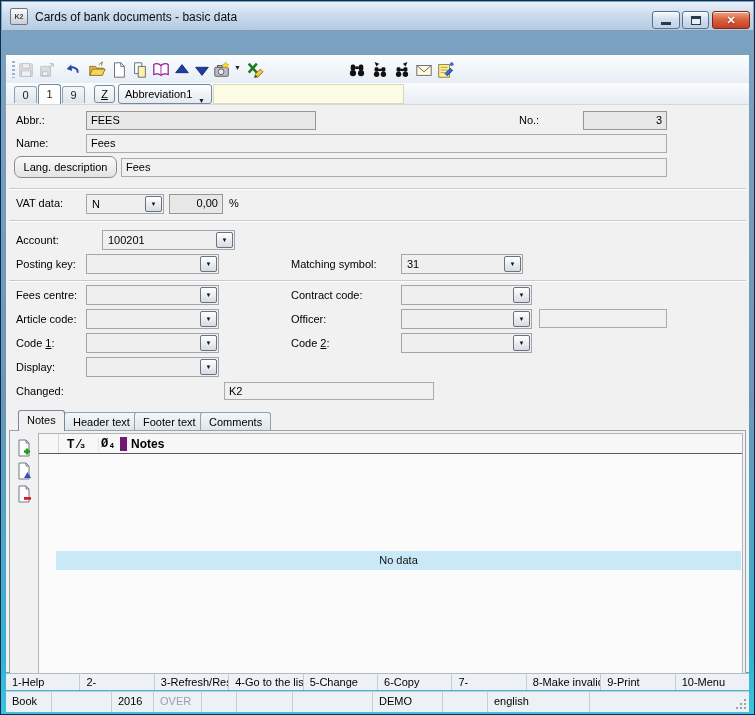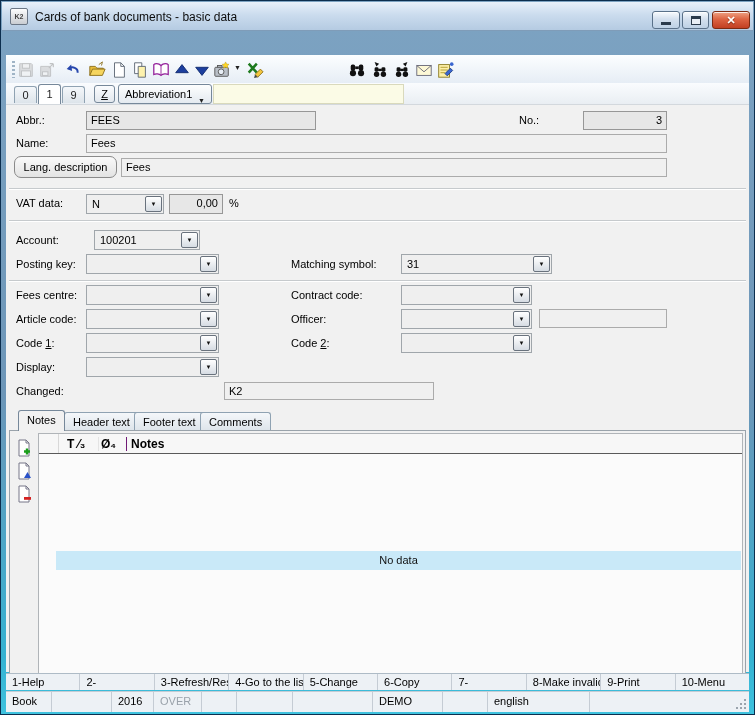--- a/index.html
+++ b/index.html
@@ -82,21 +82,21 @@
           background:linear-gradient(#f4f7fa,#dde4ea); border:1px solid #8fa2b2; border-bottom:none; border-radius:3px 3px 0 0; top:307px; }
   .ntab.active { background:#f1f1f1; top:305px; height:21px; border-color:#76889a; z-index:3; }
   .notes-panel { position:absolute; left:3px; top:325px; right:3px; height:255px;
                  border:1px solid #9aa3ab; background:#f1f1f1; }
   .rowbtn { position:absolute; left:5px; width:20px; height:20px; }
   .rowbtn svg { width:18px; height:18px; }
   .grid { position:absolute; left:28px; top:2px; right:2px; bottom:2px; background:#fbfbfb; border:1px solid #b0b4b8; }
   .grid-header { display:flex; height:20px; border-bottom:1px solid #5a5a5a; background:#f7f7f7; font-size:12px; font-weight:bold; align-items:center; }
   .gh0 { width:20px; height:100%; border-right:1px solid #d8d8d8; }
   .gh1 { width:40px; padding-left:8px; border-right:1px solid #e4e4e4; }
-  .gh2 { width:28px; padding-left:2px; border-right:1px solid #701a75; }
+  .gh2 { width:28px; padding-left:2px; border-right:7px solid #701a75;font-family:Liberation Mono, monospace; }
   .gh3 { flex:1; padding-left:4px; }
   .no-data { position:absolute; left:1px; right:1px; top:117px; height:19px; background:#c9e9f8;
              font-size:11px; text-align:center; line-height:18px; color:#111;margin-left:16px; }
 
   
   .fkeybar { position:absolute; left:5px; top:672px; right:5px; height:17px; background:#edf1f5;
              border-top:1px solid #aebbc6; display:flex; }
   .fkey { flex:1; font-size:11px; line-height:16px; padding-left:6px; border-right:1px solid #c5ccd4; overflow:hidden; white-space:nowrap; }
   .statusbar { position:absolute; left:5px; top:690px; right:5px; height:21px; background:#edf1f5;
                border-top:1px solid #c5ccd4; display:flex; }
@@ -284,36 +284,36 @@
       <span class="cbtn">
           <span>▼</span>
         </span>
     </div>
     <div class="tbox dark right" style="left:163px;top:89px;width:54px;height:20px">0,00</div>
     <span class="lbl" style="left:223px;top:92px">%</span>
 
     <div class="sep" style="top:115px"></div>
 
     <span class="lbl" style="left:10px;top:129px">Account:</span>
-    <div class="combo" style="left:88px;top:125px;width:106px">
+    <div class="combo" style="left:96px;top:125px;width:133px">
       <span class="val">100201</span>
       <span class="cbtn">
           <span>▼</span>
         </span>
     </div>
 
     <span class="lbl" style="left:10px;top:153px">Posting key:</span>
     <div class="combo" style="left:80px;top:149px;width:133px">
       <span class="val"></span>
       <span class="cbtn">
           <span>▼</span>
         </span>
     </div>
     <span class="lbl" style="left:285px;top:153px">Matching symbol:</span>
-    <div class="combo" style="left:395px;top:149px;width:151px">
+    <div class="combo" style="left:395px;top:149px;width:122px">
       <span class="val">31</span>
       <span class="cbtn">
           <span>▼</span>
         </span>
     </div>
 
     <div class="sep" style="top:175px"></div>
 
     <span class="lbl" style="left:10px;top:184px">Fees centre:</span>
     <div class="combo" style="left:80px;top:180px;width:133px">

